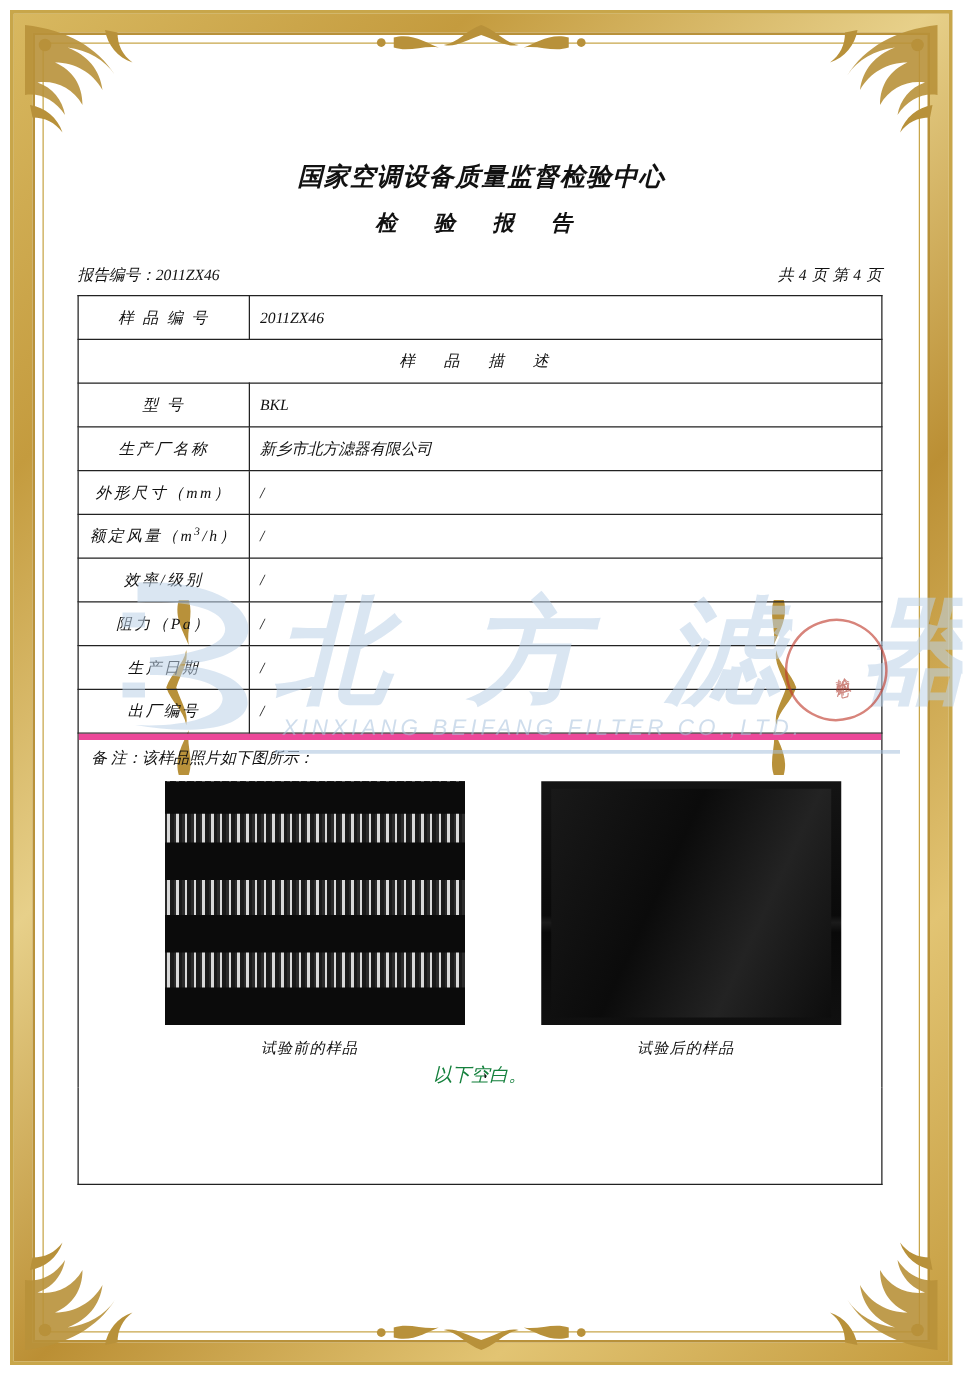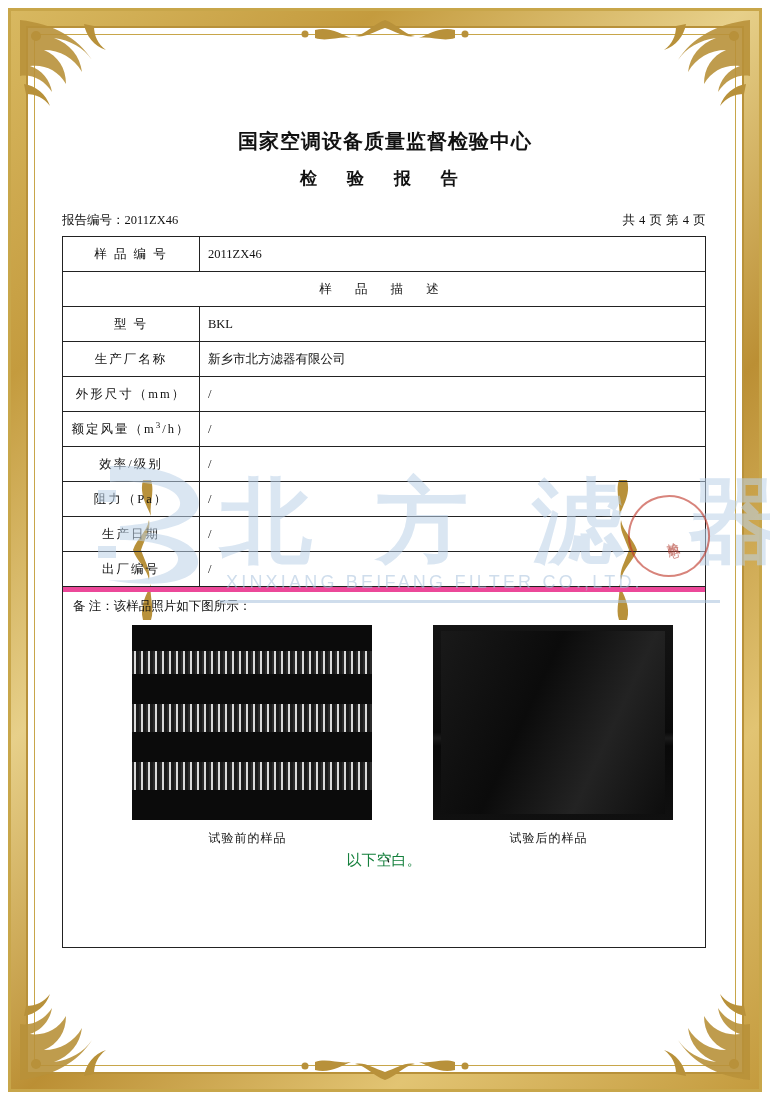--- a/index.html
+++ b/index.html
@@ -7,20 +7,21 @@
     width:770px;height:1100px;
     background:#ffffff;
     font-family:"Liberation Serif", serif;
     overflow:hidden;
   }
   .page{
     position:relative;
     width:770px;height:1100px;
     background:#ffffff;
     box-sizing:border-box;
+    font-style:italic;
   }
   
   .border-outer{
     position:absolute;inset:8px;
     border:3px solid #c8a64a;
     background:
       linear-gradient(135deg,#d8b860 0%,#c49b3e 20%,#e7d08a 40%,#bb8f34 60%,#e2c473 80%,#c49b3e 100%);
     box-sizing:border-box;
   }
   .border-mid{

